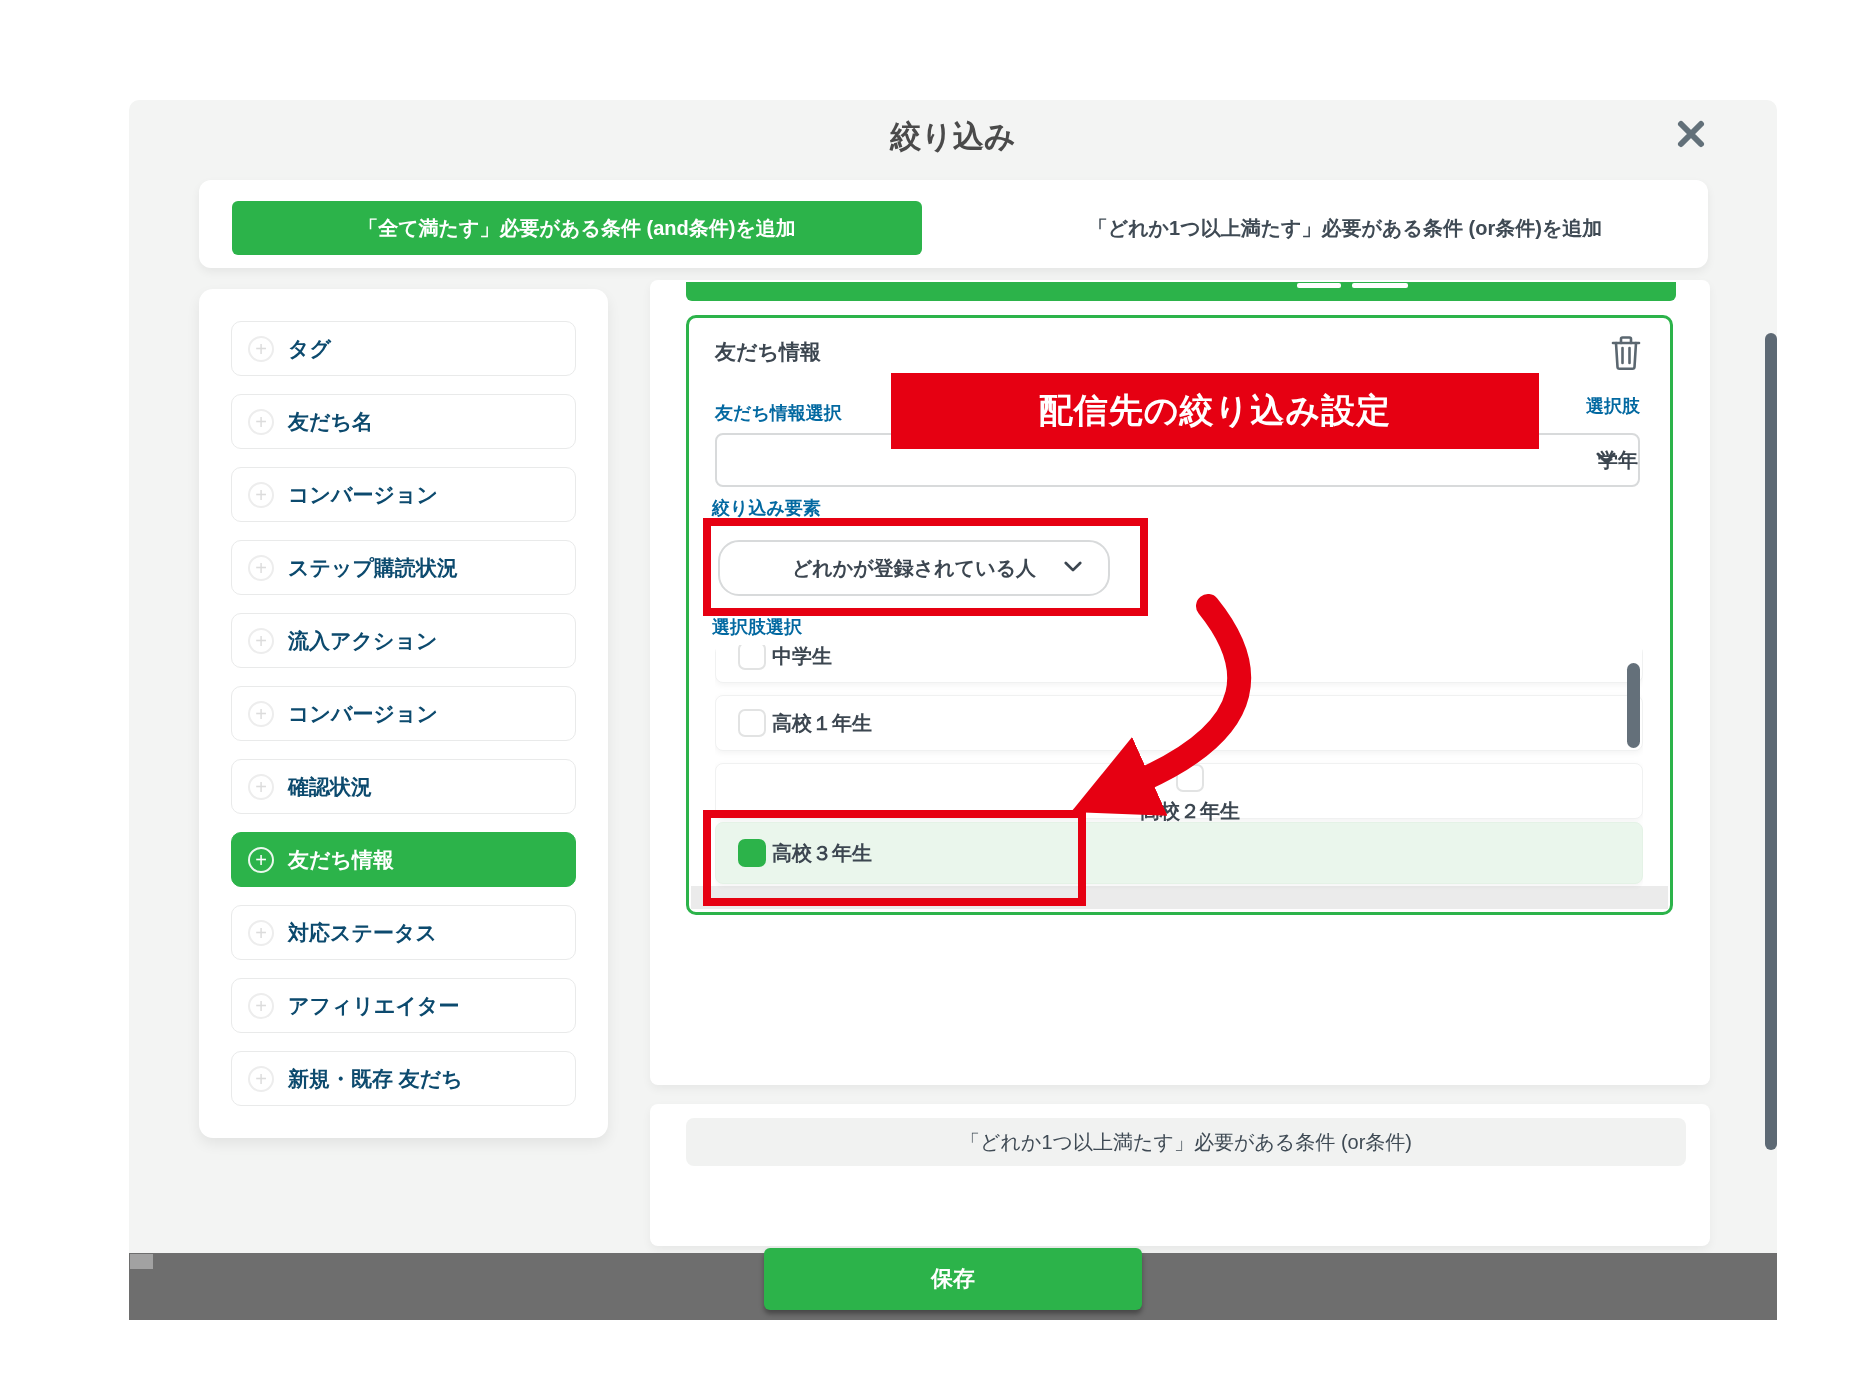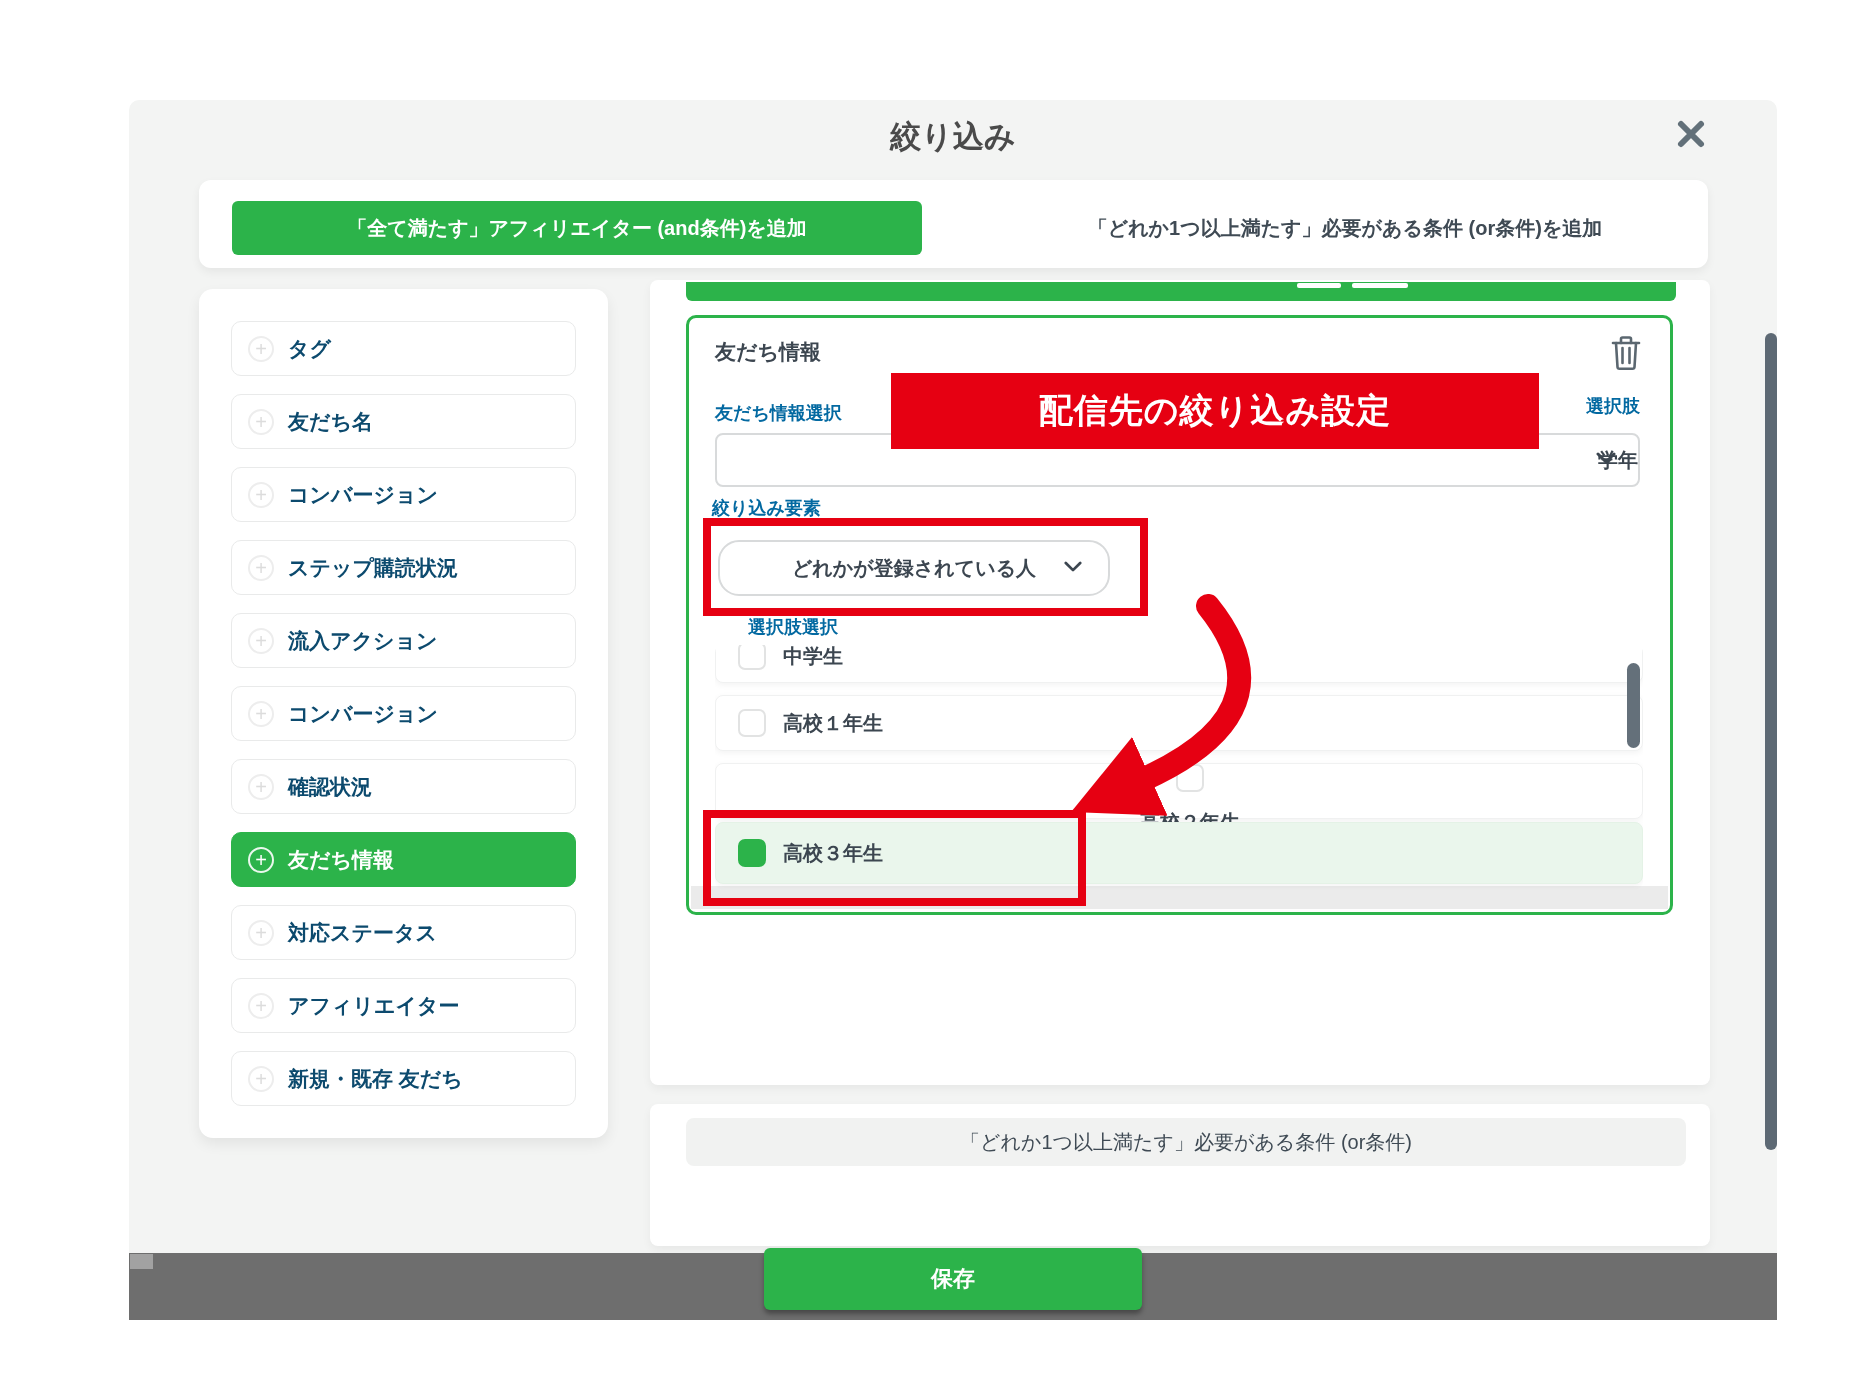--- a/index.html
+++ b/index.html
@@ -51,21 +51,21 @@
           align-items:center;cursor:pointer;}
   .select .val{font-size:20px;font-weight:bold;color:#3c4650;}
   .sel1{left:715px;top:433px;width:925px;height:54px;padding-left:22px;justify-content:flex-end;}
   .sel1 .chev{position:absolute;right:22px;}
   .sel2{left:718px;top:540px;width:392px;height:56px;justify-content:center;border-radius:21px;}
   .sel2 .chev{position:absolute;right:26px;}
 
   
   .opt-list{left:715px;top:645px;width:928px;height:245px;overflow:hidden;border-radius:8px;}
   .opt-row{position:absolute;left:0;width:100%;background:#fff;border:1px solid #f0f1f1;border-radius:8px;
-           box-sizing:border-box;display:flex;align-items:center;gap:17px;padding-left:22px;cursor:pointer;
+           box-sizing:border-box;display:flex;align-items:center;gap:6px;padding-left:22px;cursor:pointer;
            box-shadow:0 2px 6px rgba(0,0,0,0.05);}
   .opt-row.checked{background:#eaf6ec;border-color:#e4f2e6;}
   .cbox{width:28px;height:28px;border:2px solid #e2e3e3;border-radius:7px;background:#fff;flex:0 0 auto;
         box-sizing:border-box;}
   .opt-row.checked .cbox{background:#2cb34a;border-color:#2cb34a;}
   .opt-lbl{font-size:20px;font-weight:bold;color:#3c4650;}
   .list-bottom-strip{left:691px;top:886px;width:977px;height:23px;background:#ebebeb;}
   .inner-scrollbar{left:1627px;top:663px;width:13px;height:85px;background:#64707a;border-radius:7px;z-index:6;cursor:pointer;}
   .outer-scrollbar{left:1765px;top:333px;width:12px;height:817px;background:#5d6974;border-radius:6px;cursor:pointer;}
 
@@ -99,21 +99,21 @@
 
   <button class="abs close-btn">
     <span>
       <svg width="34" height="34" viewBox="0 0 34 34">
           <path d="M7 7 L27 27 M27 7 L7 27" stroke="#627079" stroke-width="6" stroke-linecap="round"></path>
         </svg>
     </span>
   </button>
 
   <div class="abs topbar"></div>
-  <button class="abs and-btn">「全て満たす」アフィリエイター (and条件)を追加</button>
+  <button class="abs and-btn">「全て満たす」必要がある条件 (and条件)を追加</button>
   <div class="abs or-add">「どれか1つ以上満たす」必要がある条件 (or条件)を追加</div>
 
   <div class="abs sidebar" id="sidebar-items">
       <div class="sb-item" style="top: 32px;">
         <span class="plus">+</span>
         <span class="lbl">タグ</span>
       </div>
       <div class="sb-item" style="top: 105px;">
         <span class="plus">+</span>
         <span class="lbl">友だち名</span>
@@ -195,21 +195,21 @@
 
   <div class="abs select sel2">
     <span class="val">どれかが登録されている人</span>
     <span class="chev">
       <svg width="18" height="12" viewBox="0 0 20 13">
           <path d="M2 2 L10 10 L18 2" fill="none" stroke="#3c4650" stroke-width="3" stroke-linecap="round" stroke-linejoin="round"></path>
         </svg>
     </span>
   </div>
 
-  <div class="abs fld-label" style="left:712px;top:615px;margin-left:36px;">選択肢選択</div>
+  <div class="abs fld-label" style="left:712px;top:615px;">選択肢選択</div>
 
   <div class="abs list-bottom-strip"></div>
   <div class="abs opt-list" id="opt-list">
       <div class="opt-row" style="top: -16px; height: 54px;">
         <span class="cbox"></span>
         <span class="opt-lbl">中学生</span>
       </div>
       <div class="opt-row" style="top: 50px; height: 56px;">
         <span class="cbox"></span>
         <span class="opt-lbl">高校１年生</span>

